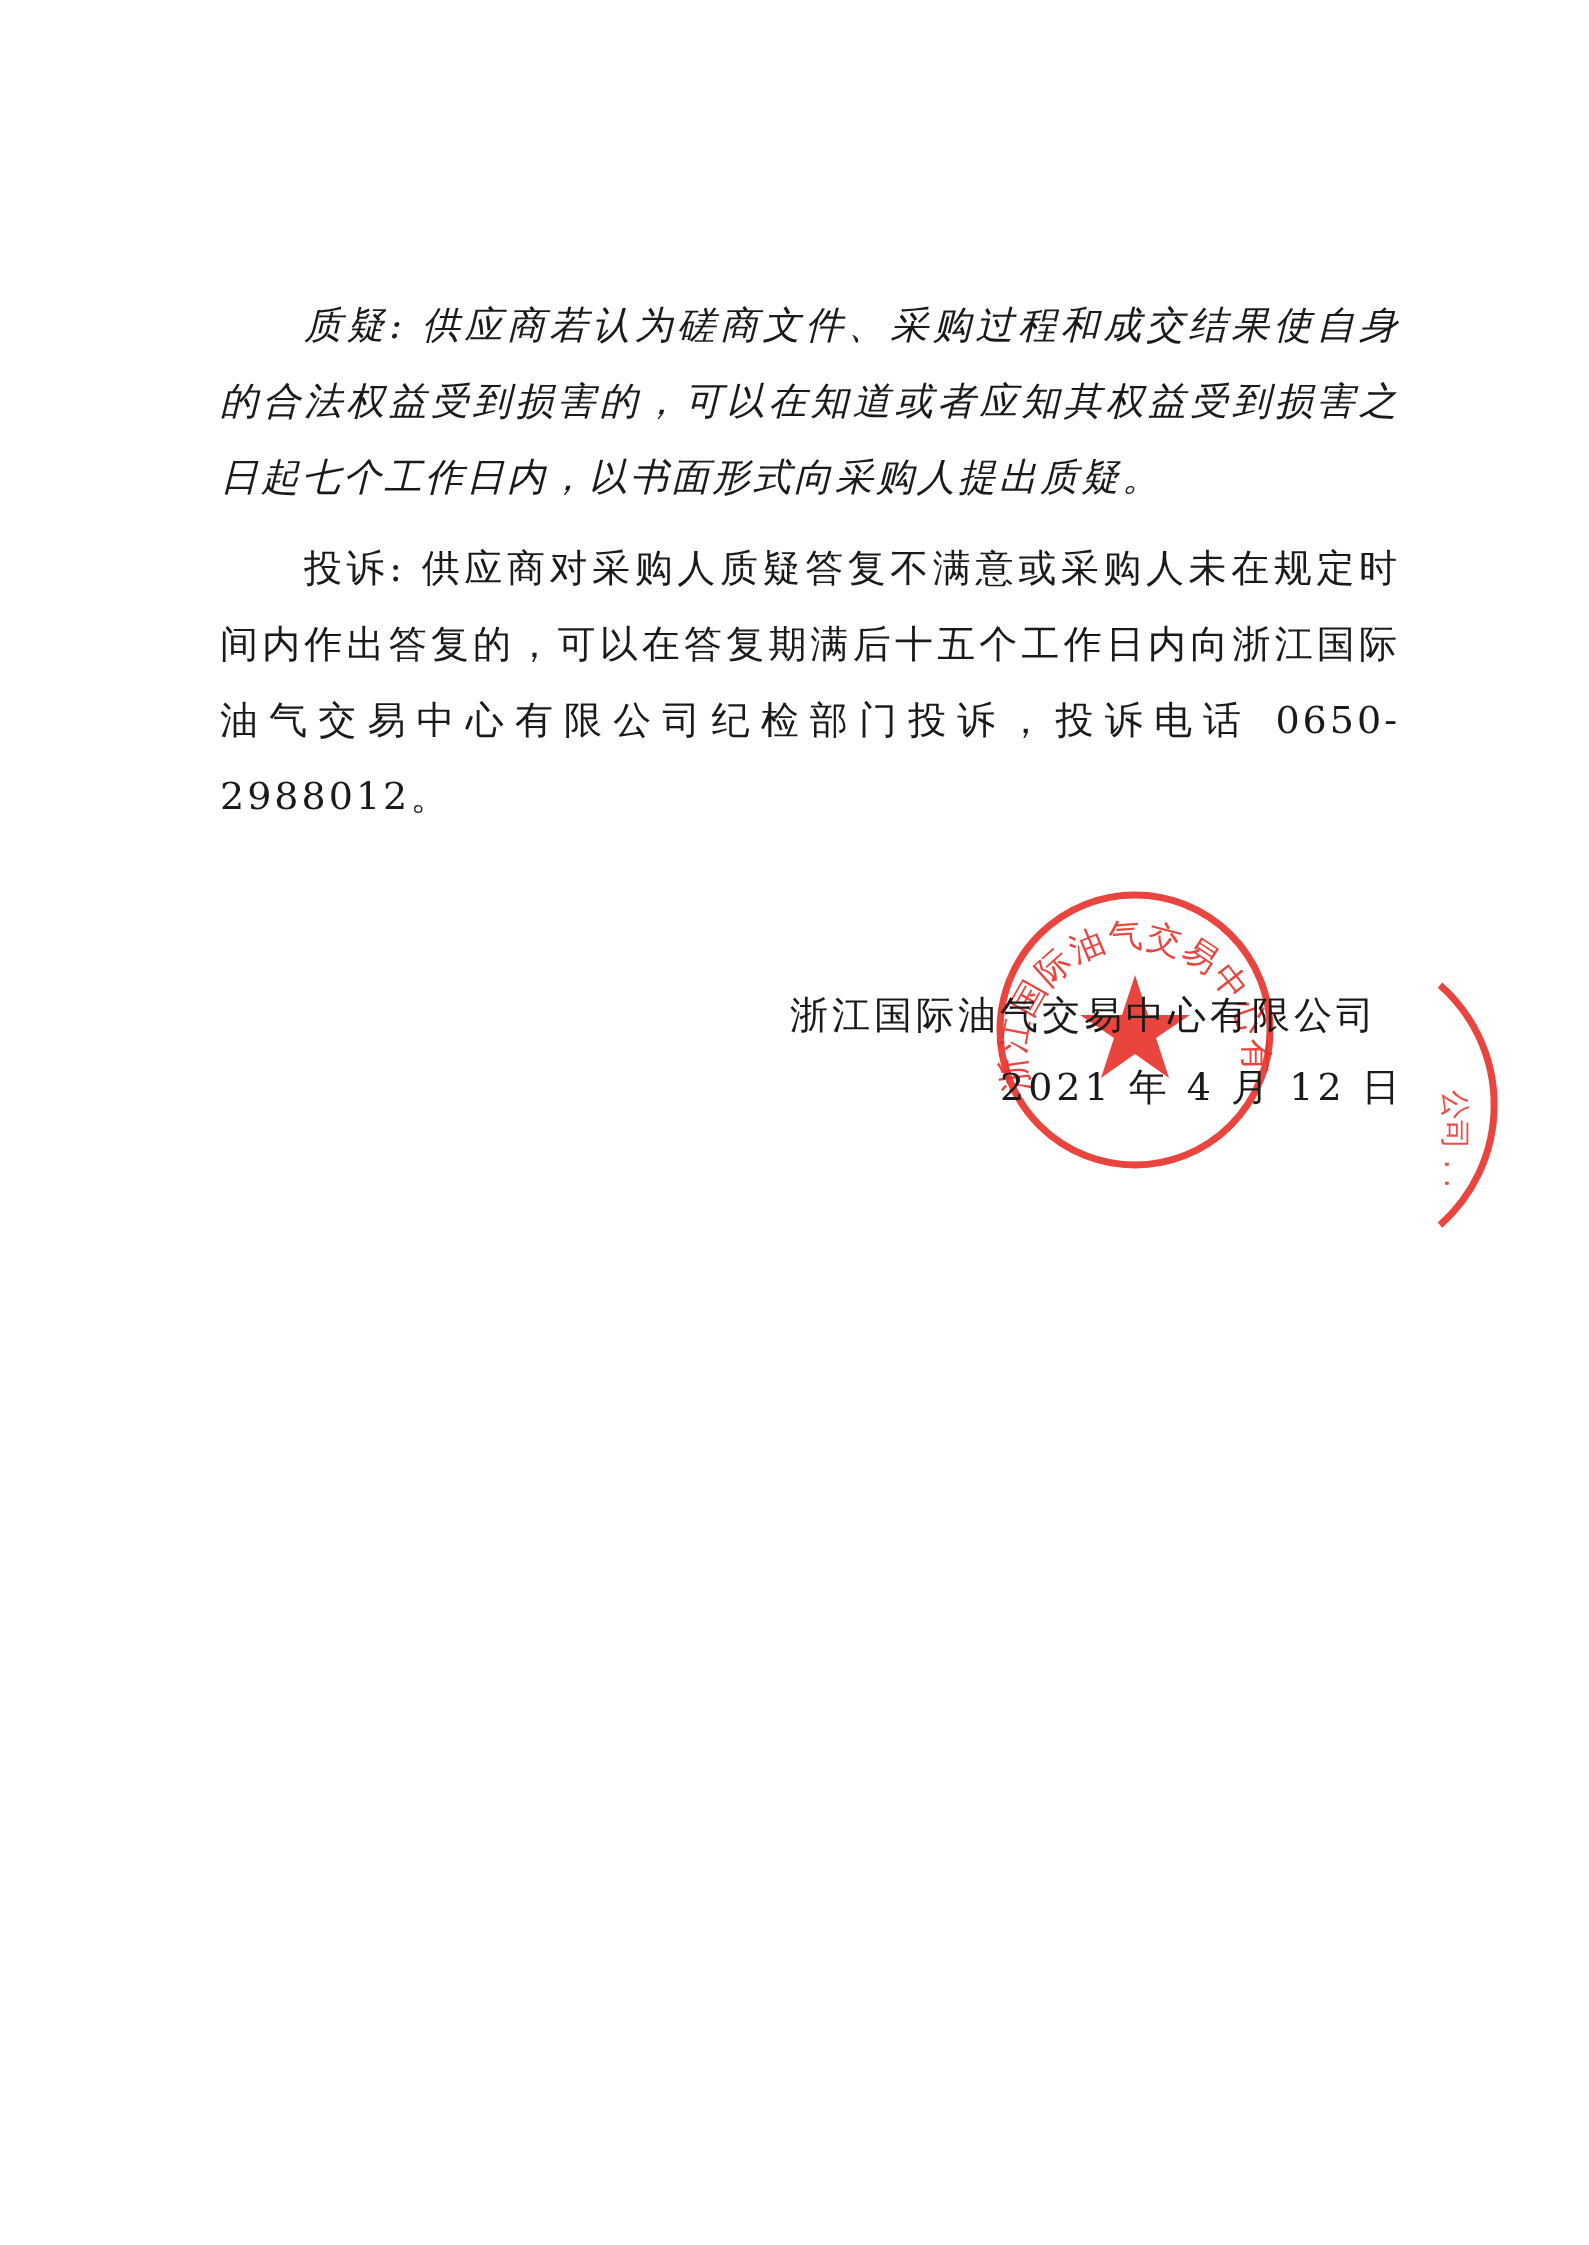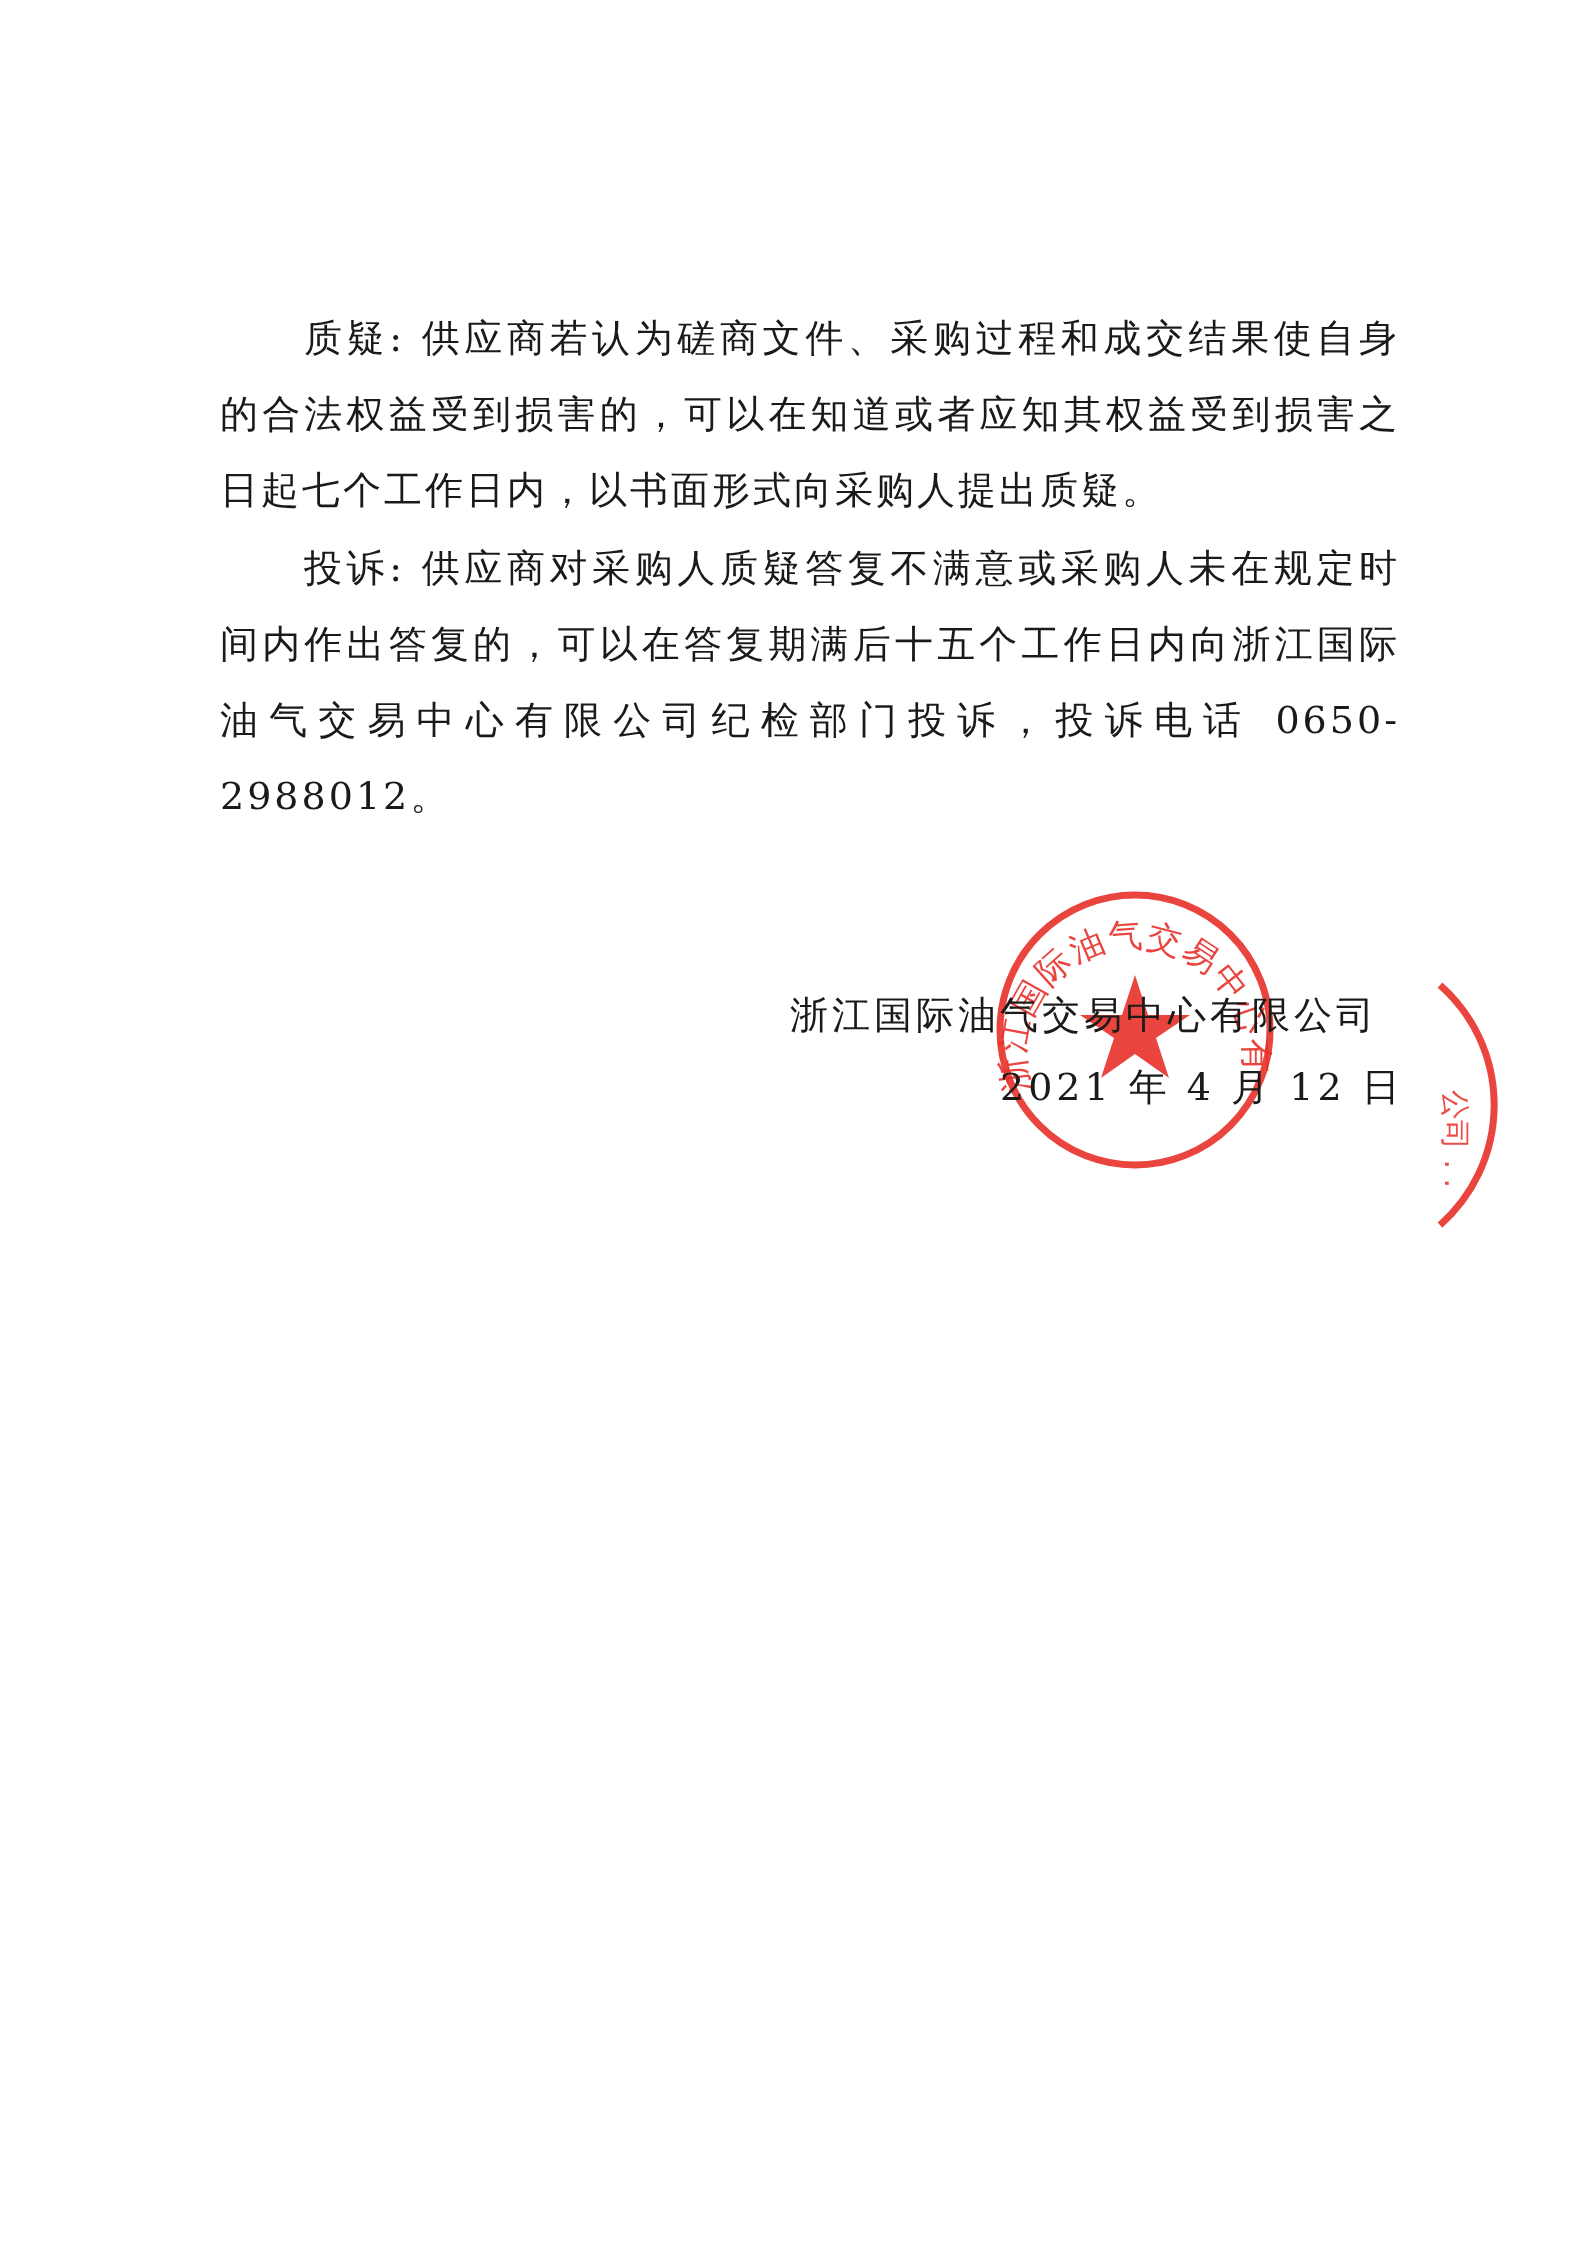--- a/index.html
+++ b/index.html
@@ -7,21 +7,21 @@
          font-family:"DejaVu Serif", "Liberation Serif", serif; color:#1a1a1a; }
   .para { position:absolute; left:220px; width:1180px; font-size:38px; line-height:76px;
           letter-spacing:3px; text-align:justify; }
   .indent { text-indent:84px; }
   .sig { position:absolute; font-size:38px; letter-spacing:4px; white-space:nowrap; z-index:2; }
   .stamp { position:absolute; z-index:1; }
 </style>
 </head>
 <body>
 
-<div class="para indent" style="top:300px;">质疑: 供应商若认为磋商文件、采购过程和成交结果使自身的合法权益受到损害的，可以在知道或者应知其权益受到损害之日起七个工作日内，以书面形式向采购人提出质疑。</div>
+<div class="para indent" style="top:287px;font-style:italic;">质疑: 供应商若认为磋商文件、采购过程和成交结果使自身的合法权益受到损害的，可以在知道或者应知其权益受到损害之日起七个工作日内，以书面形式向采购人提出质疑。</div>
 <div class="para indent" style="top:530px;">投诉: 供应商对采购人质疑答复不满意或采购人未在规定时间内作出答复的，可以在答复期满后十五个工作日内向浙江国际油气交易中心有限公司纪检部门投诉，投诉电话 0650-2988012。</div>
 
 <svg class="stamp" style="left:985px;top:880px;" width="300" height="300" viewBox="0 0 300 300">
   <circle cx="150" cy="150" r="135" fill="none" stroke="#e8302a" stroke-width="7" opacity="0.9"></circle>
   <polygon points="150,95 163,135 205,135 171,158 184,198 150,174 116,198 129,158 95,135 137,135" fill="#e8302a" opacity="0.9"></polygon>
   <defs>
       <path id="arc" d="M 45,210 A 110,110 0 1,1 255,210"></path>
     </defs>
   <text font-size="34" fill="#e8302a" opacity="0.9" font-family="DejaVu Sans, sans-serif" letter-spacing="2">
     <textPath href="#arc">浙江国际油气交易中心有限公司</textPath>

